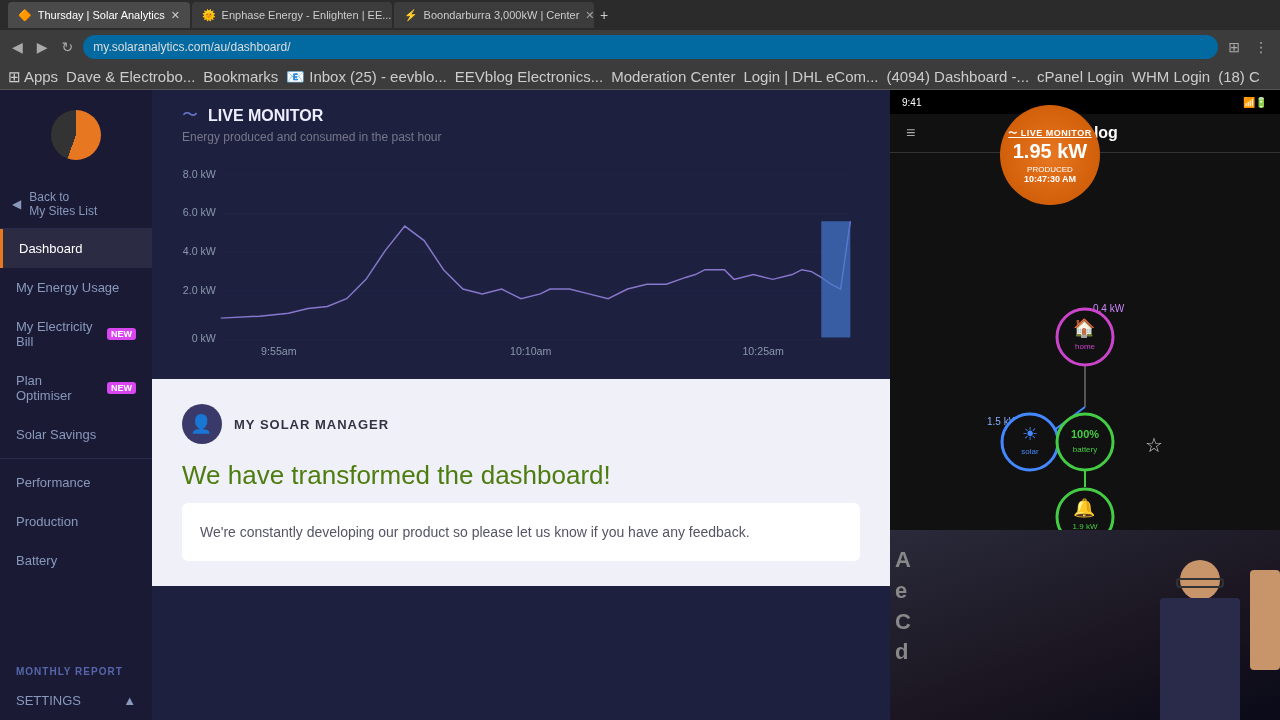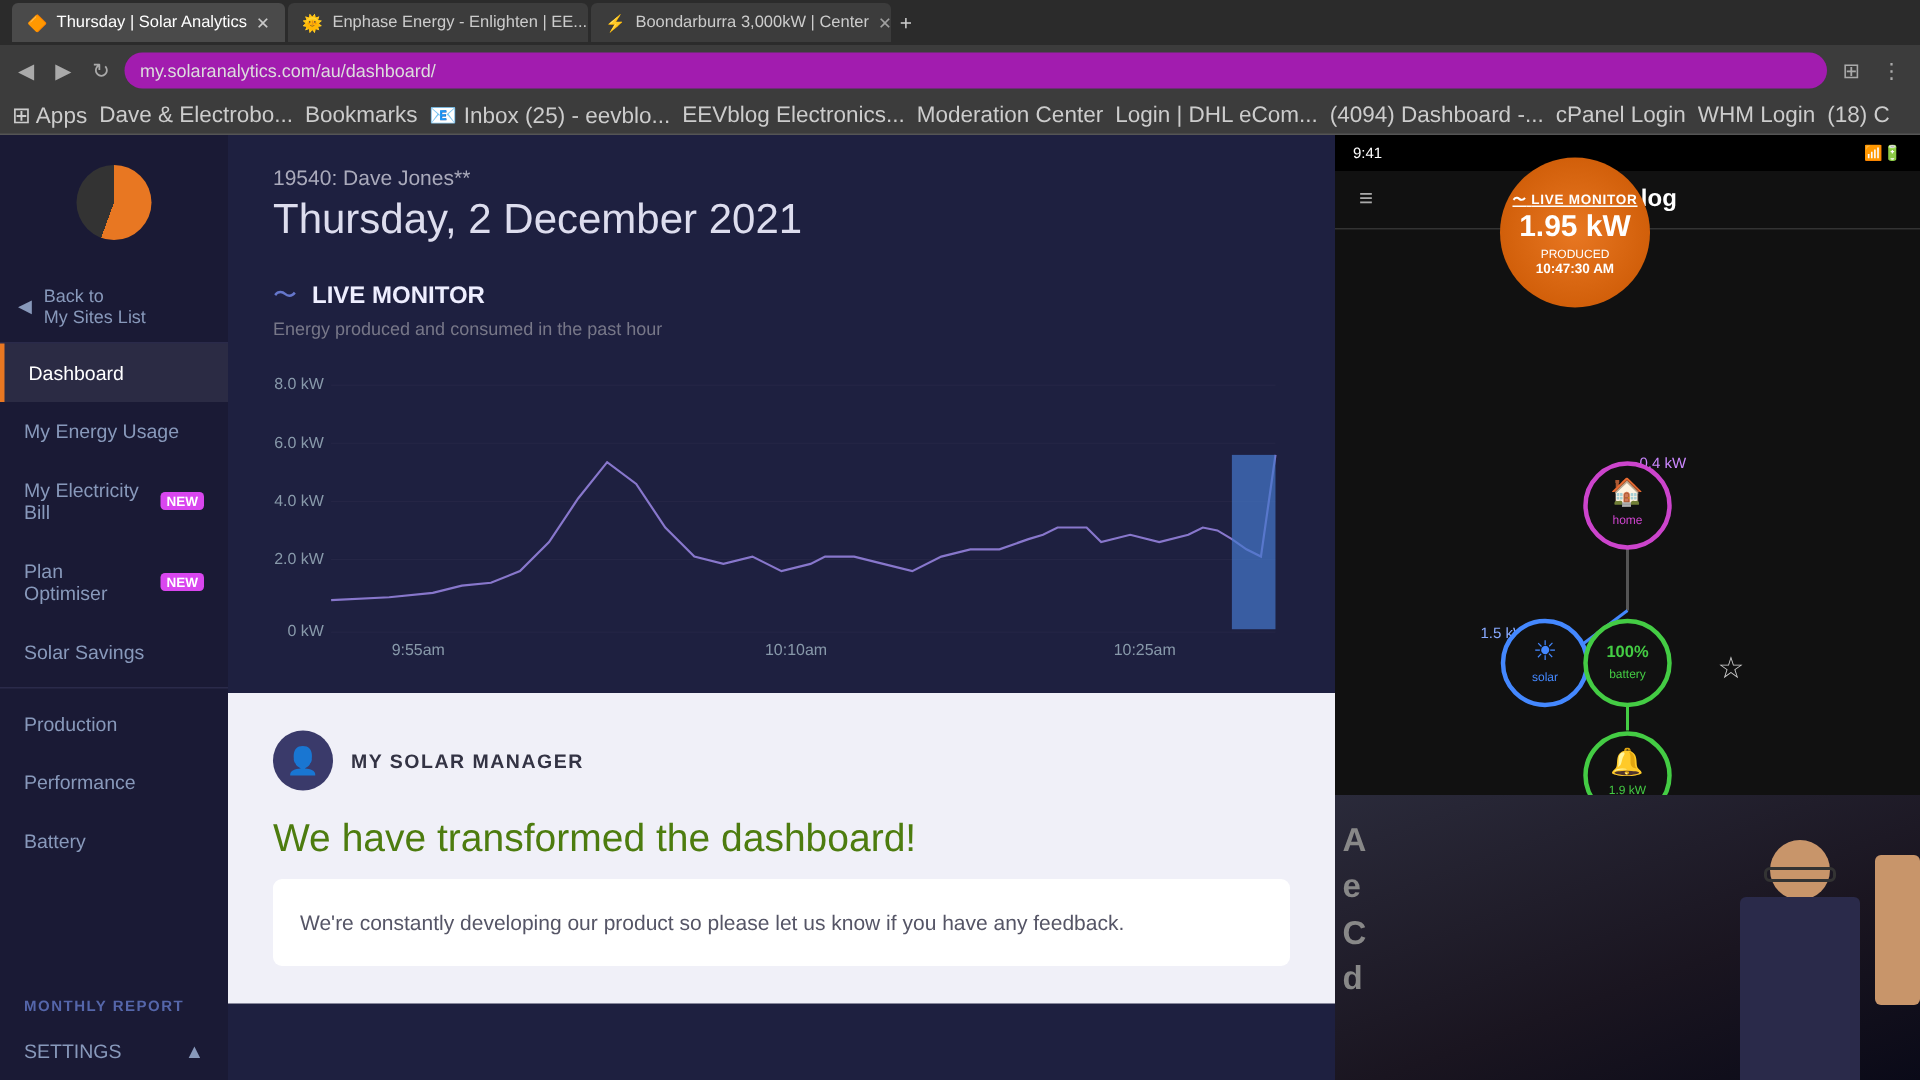--- a/index.html
+++ b/index.html
@@ -41,21 +41,21 @@
       display: flex;
       align-items: center;
       height: 34px;
       padding: 0 8px;
       gap: 6px;
       background: #3c3c3c;
     }
     .browser-nav-btn { color: #aaa; font-size: 14px; cursor: pointer; padding: 2px 4px; }
     .browser-url-bar {
       flex: 1;
-      background: #a21caf;
+      background: #0369a1;
       border-radius: 12px;
       height: 24px;
       display: flex;
       align-items: center;
       padding: 0 10px;
       color: #ddd;
       font-size: 12px;
     }
     .bookmarks-bar {
       display: flex;
@@ -407,41 +407,37 @@
         <span>Plan Optimiser</span>
         <span class="badge-new">NEW</span>
       </div>
       <div class="sidebar-item">
         <span>Solar Savings</span>
       </div>
 
       <div style="border-top: 1px solid #2a2a4a; margin: 4px 0;"></div>
 
       <div class="sidebar-item">
+        <span>Performance</span>
+      </div>
+      <div class="sidebar-item">
         <span>Production</span>
-      </div>
-      <div class="sidebar-item">
-        <span>Performance</span>
       </div>
       <div class="sidebar-item">
         <span>Battery</span>
       </div>
     </nav>
     <div class="sidebar-section-title">MONTHLY REPORT</div>
     <div class="sidebar-settings">
       <span>SETTINGS</span>
       <span>▲</span>
     </div>
   </div>
 
   <div class="main-content">
-    <div class="main-header">
-      <div class="site-id">19540: Dave Jones**</div>
-      <div class="main-date">Thursday, 2 December 2021</div>
-    </div>
 
     <div class="chart-section">
       <div class="chart-title-row">
         <span class="chart-icon">〜</span>
         <span class="chart-title">LIVE MONITOR</span>
       </div>
       <div class="chart-subtitle">Energy produced and consumed in the past hour</div>
       <div class="chart-wrapper">
         <svg class="chart-svg" viewBox="0 0 700 200" xmlns="http://www.w3.org/2000/svg">
 

